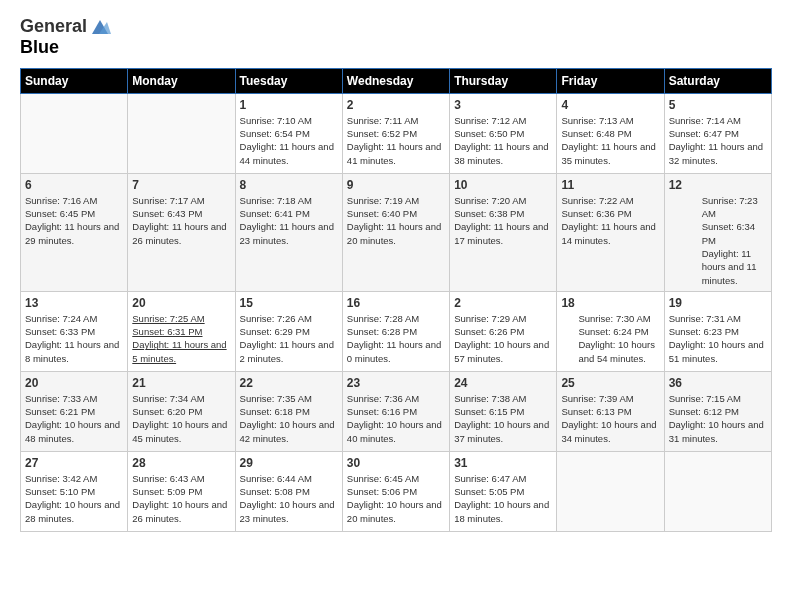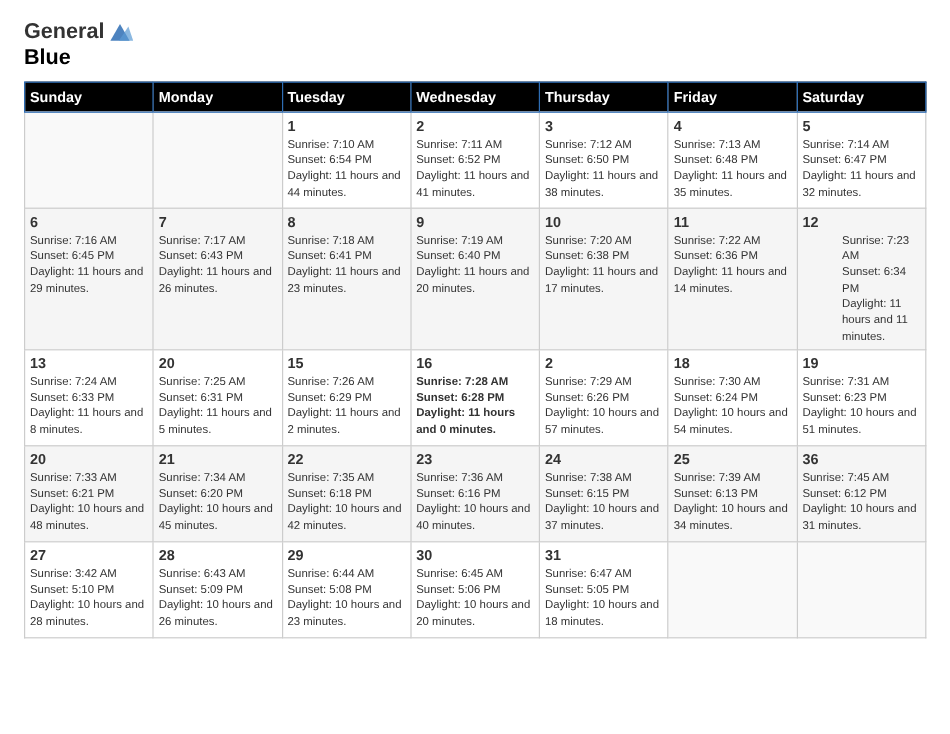--- a/index.html
+++ b/index.html
@@ -211,45 +211,45 @@
         </tr>
         <tr>
           <td>
             <span class="day-number">13</span>
             <div class="day-info" style="white-space: pre-line;">Sunrise: 7:24 AM
 Sunset: 6:33 PM
 Daylight: 11 hours and 8 minutes.</div>
           </td>
           <td>
             <span class="day-number">20</span>
-            <div class="day-info" style="white-space: pre-line;">Sunrise: 7:25 AM
+            <div class="day-info" style="white-space: pre-line; text-decoration: underline;">Sunrise: 7:25 AM
 Sunset: 6:31 PM
 Daylight: 11 hours and 5 minutes.</div>
           </td>
           <td>
             <span class="day-number">15</span>
             <div class="day-info" style="white-space: pre-line;">Sunrise: 7:26 AM
 Sunset: 6:29 PM
 Daylight: 11 hours and 2 minutes.</div>
           </td>
           <td>
             <span class="day-number">16</span>
-            <div class="day-info" style="white-space: pre-line; font-weight: bold;">Sunrise: 7:28 AM
+            <div class="day-info" style="white-space: pre-line;">Sunrise: 7:28 AM
 Sunset: 6:28 PM
 Daylight: 11 hours and 0 minutes.</div>
           </td>
           <td>
             <span class="day-number">2</span>
             <div class="day-info" style="white-space: pre-line;">Sunrise: 7:29 AM
 Sunset: 6:26 PM
 Daylight: 10 hours and 57 minutes.</div>
           </td>
           <td>
             <span class="day-number">18</span>
-            <div class="day-info" style="white-space: pre-line;">Sunrise: 7:30 AM
+            <div class="day-info" style="white-space: pre-line; margin-left: 17px;">Sunrise: 7:30 AM
 Sunset: 6:24 PM
 Daylight: 10 hours and 54 minutes.</div>
           </td>
           <td>
             <span class="day-number">19</span>
             <div class="day-info" style="white-space: pre-line;">Sunrise: 7:31 AM
 Sunset: 6:23 PM
 Daylight: 10 hours and 51 minutes.</div>
           </td>
         </tr>
@@ -285,21 +285,21 @@
 Daylight: 10 hours and 37 minutes.</div>
           </td>
           <td>
             <span class="day-number">25</span>
             <div class="day-info" style="white-space: pre-line;">Sunrise: 7:39 AM
 Sunset: 6:13 PM
 Daylight: 10 hours and 34 minutes.</div>
           </td>
           <td>
             <span class="day-number">36</span>
-            <div class="day-info" style="white-space: pre-line;">Sunrise: 7:45 AM
+            <div class="day-info" style="white-space: pre-line;">Sunrise: 7:15 AM
 Sunset: 6:12 PM
 Daylight: 10 hours and 31 minutes.</div>
           </td>
         </tr>
         <tr>
           <td>
             <span class="day-number">27</span>
             <div class="day-info" style="white-space: pre-line;">Sunrise: 3:42 AM
 Sunset: 5:10 PM
 Daylight: 10 hours and 28 minutes.</div>

